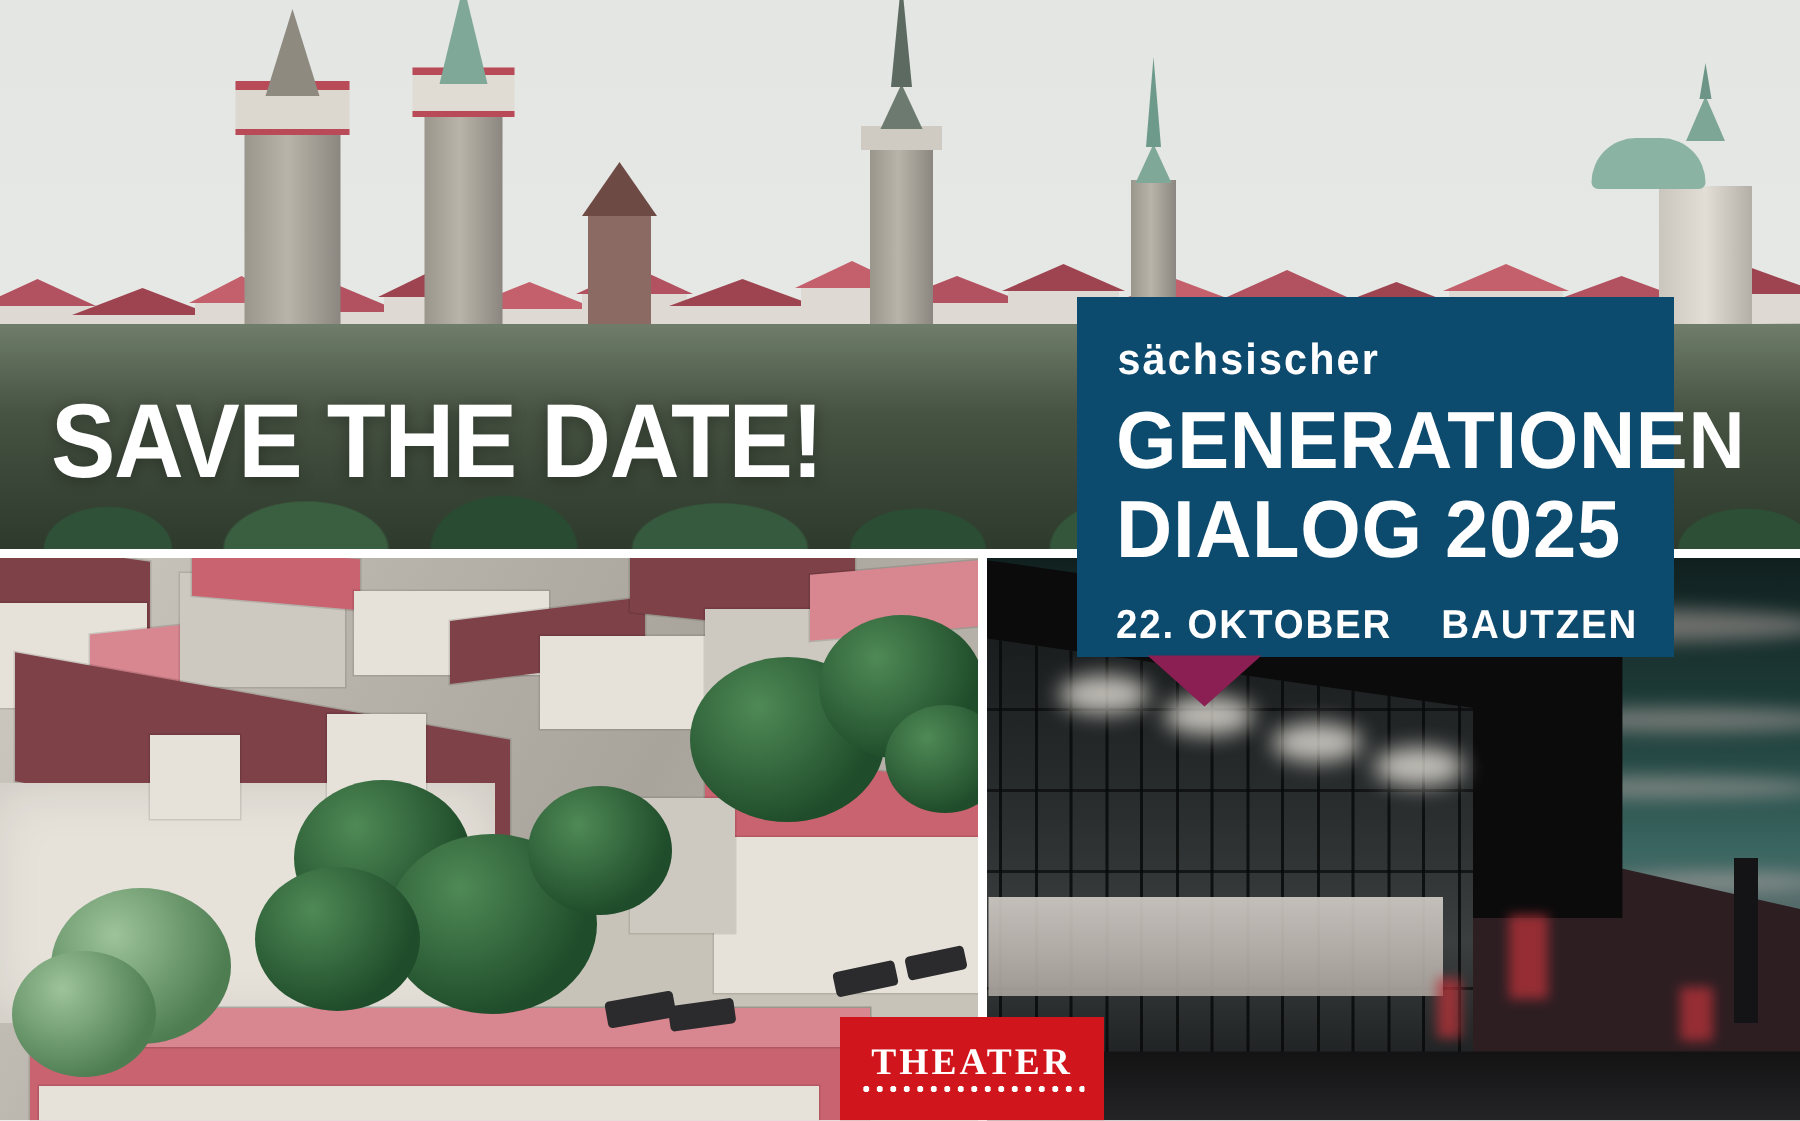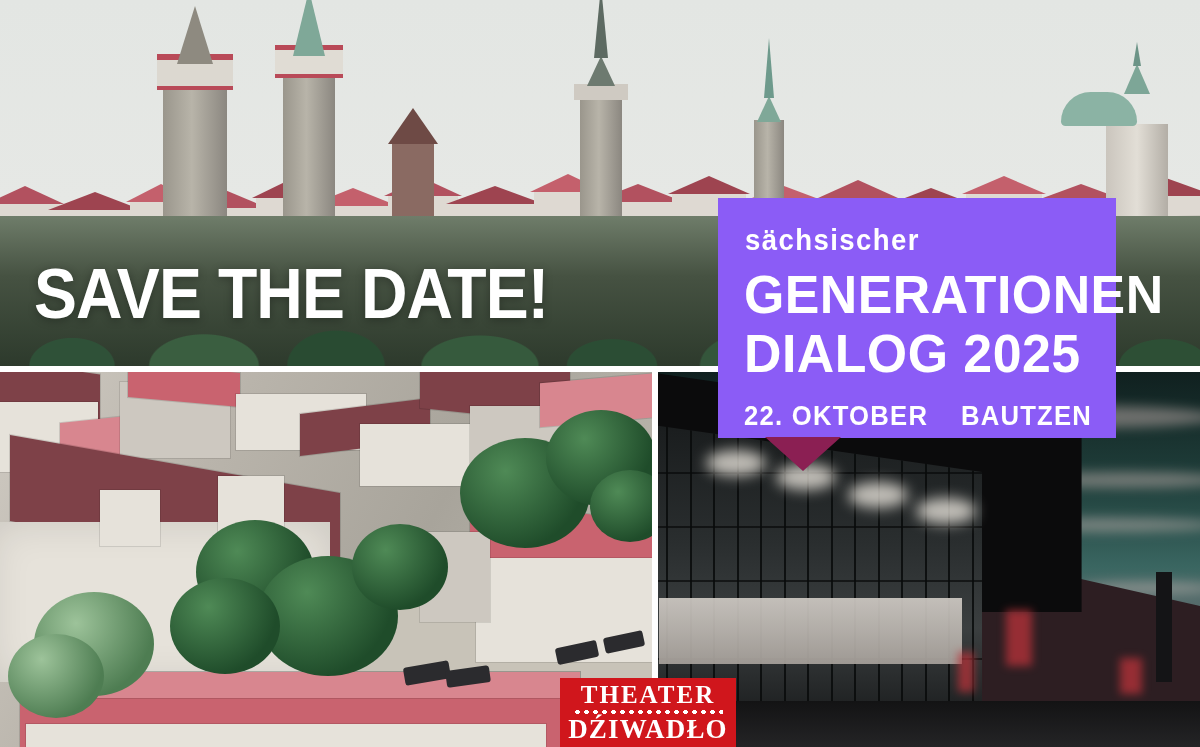--- a/index.html
+++ b/index.html
@@ -121,21 +121,21 @@
     line-height:.92;
     letter-spacing:-1px;
     transform:scaleX(.92);
     transform-origin:left center;
     white-space:nowrap;
     text-shadow:0 2px 10px rgba(0,0,0,.30);
   }
 
   .badge{
     position:absolute;left:718px;top:198px;width:398px;height:240px;
-    background:#8b5cf6;
+    background:#0c4a6e;
   }
   .badge-pointer{
     position:absolute;left:765px;top:437px;width:0;height:0;
     border-left:38px solid transparent;
     border-right:38px solid transparent;
     border-top:34px solid #8b1f53;
   }
   .badge-inner{position:absolute;left:26px;right:22px;top:20px;bottom:18px;}
   .bg-line1{
     color:#ffffff;font-weight:700;font-size:29px;letter-spacing:1.5px;
@@ -350,16 +350,15 @@
         <div class="bg-date">22. OKTOBER</div>
         <div class="bg-city">BAUTZEN</div>
       </div>
     </div>
   </div>
   <div class="badge-pointer"></div>
 
   <div class="logo">
     <div class="logo-l1">THEATER</div>
     <div class="logo-dots"></div>
-    <div class="logo-l2">DŹIWADŁO</div>
   </div>
 
 </div>
 
 </body></html>

